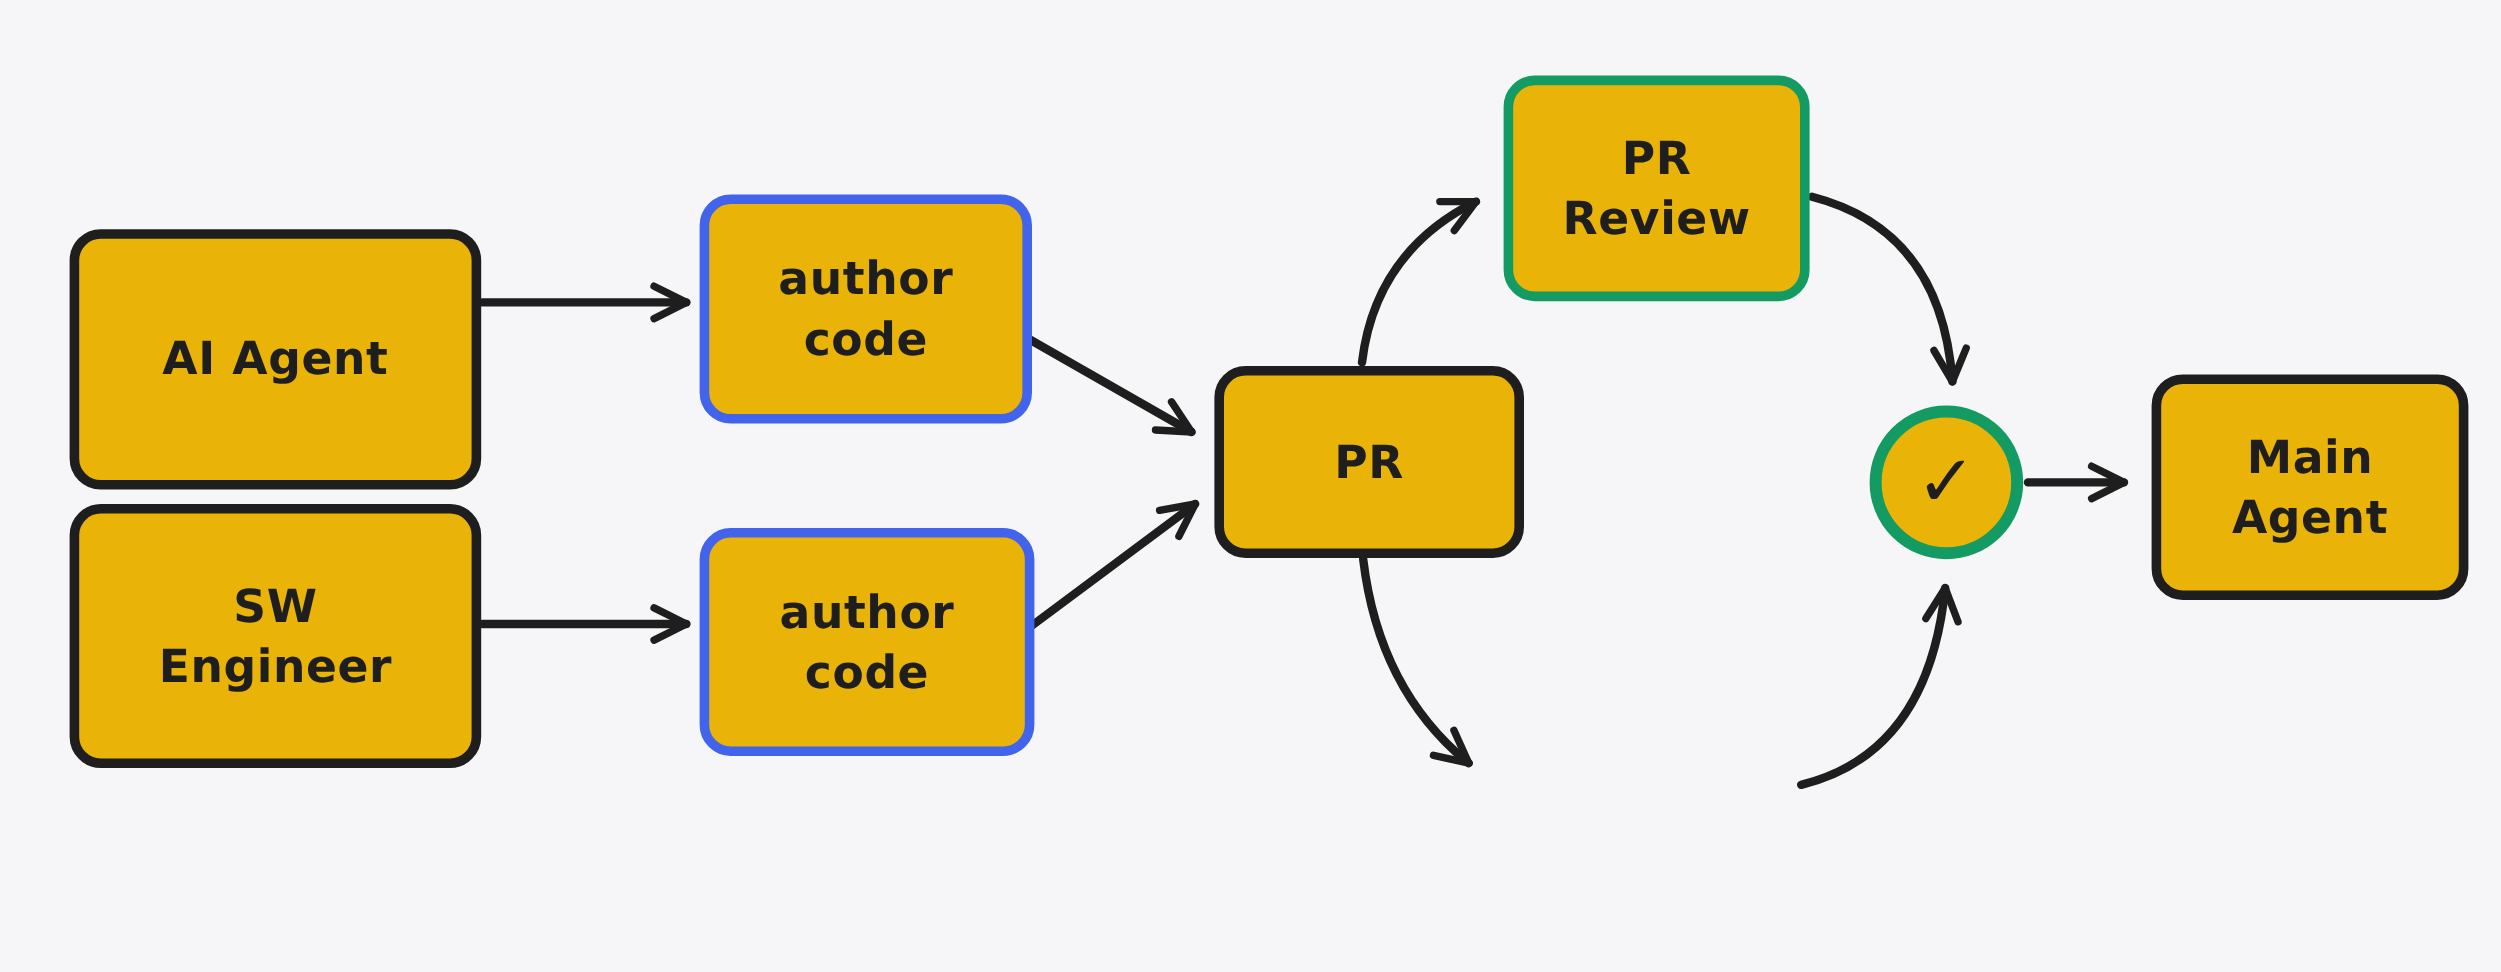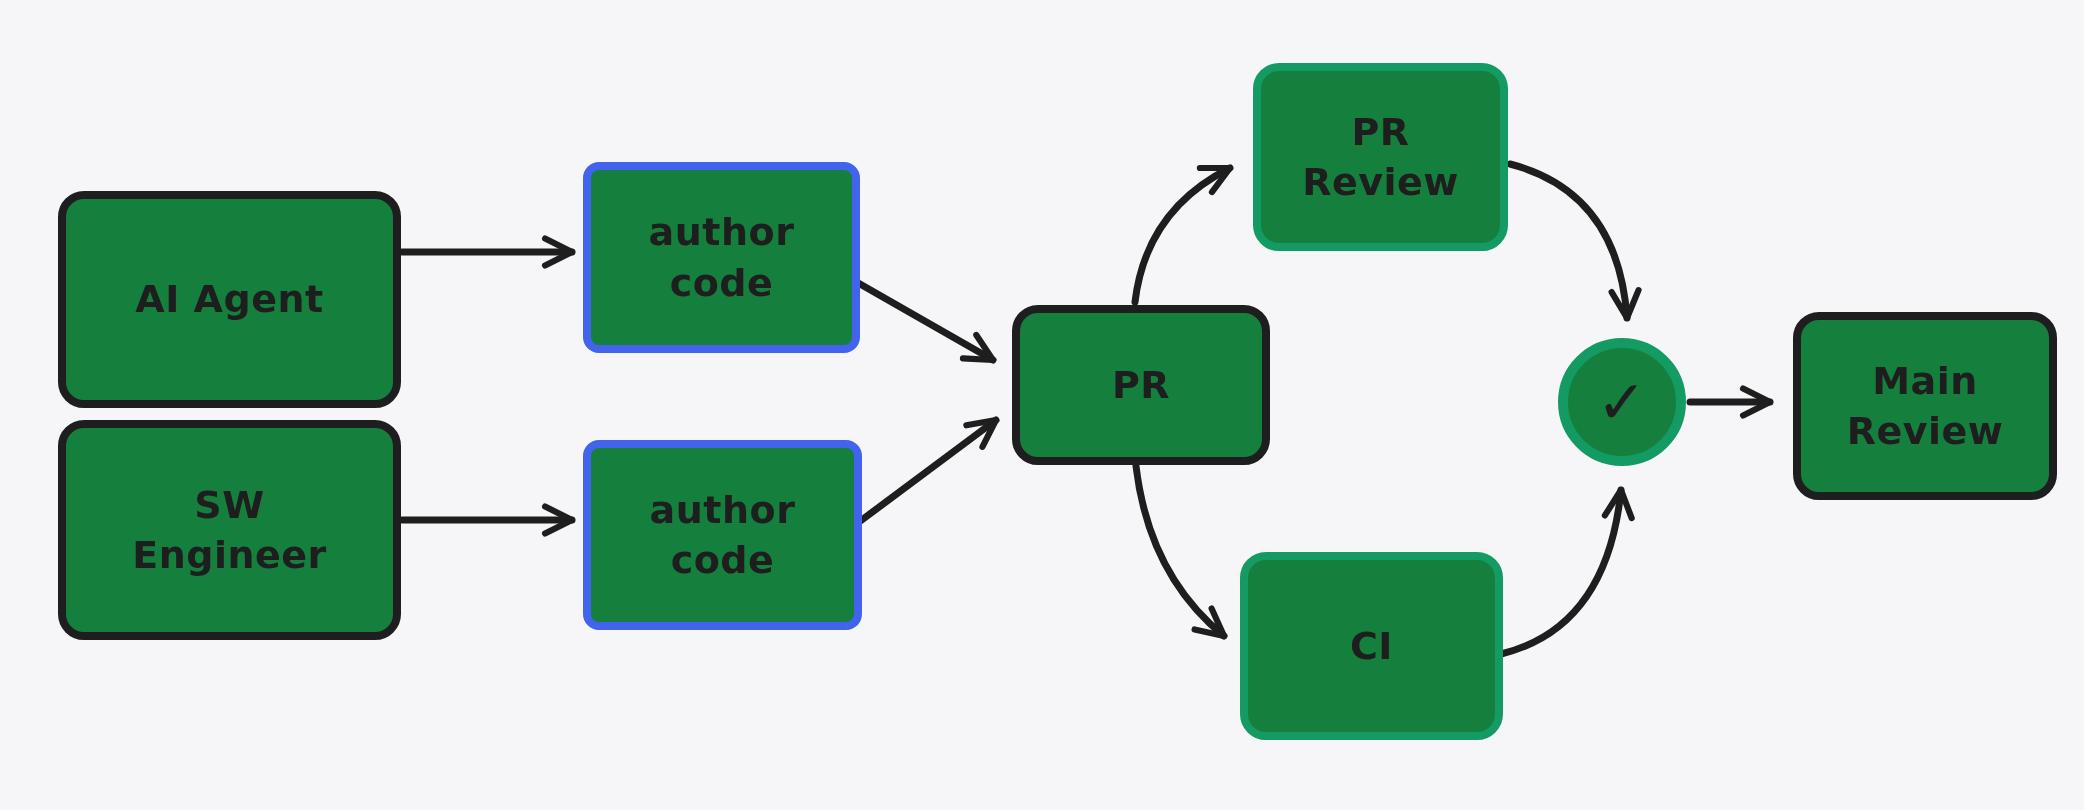--- a/index.html
+++ b/index.html
@@ -16,35 +16,35 @@
     overflow: hidden;
   }
   .edges-layer {
     position: absolute;
     left: 0; top: 0;
     width: 2084px; height: 810px;
   }
   .node {
     position: absolute;
     box-sizing: border-box;
-    background: #15803d;
+    background: #eab308;
     border: 8px solid #1e1e1e;
     border-radius: 26px;
     display: flex;
     align-items: center;
     justify-content: center;
     text-align: center;
     color: #1e1e1e;
     font-size: 38px;
     font-weight: 600;
     letter-spacing: 0.5px;
     line-height: 1.32;
     white-space: pre-line;
   }
-  .node.blue  { border-color: #4263eb; border-radius: 16px; }
+  .node.blue  { border-color: #4263eb; }
   .node.green { border-color: #149a63; }
   .node.circle {
     border-radius: 50%;
     border-width: 10px;
     font-size: 60px;
     line-height: 1;
   }
   .edge {
     stroke: #1e1e1e;
     stroke-width: 7;
@@ -96,26 +96,23 @@
 
   <div class="node" style="left:1012px; top:305px; width:258px; height:160px;">
     <span>PR</span>
   </div>
 
   <div class="node green" style="left:1253px; top:63px; width:255px; height:188px;">
     <span>PR
 Review</span>
   </div>
 
-  <div class="node green" style="left:1240px; top:552px; width:263px; height:188px;">
-    <span>CI</span>
-  </div>
 
   <div class="node green circle" style="left:1558px; top:338px; width:128px; height:128px;">
     <span>✓</span>
   </div>
 
   <div class="node" style="left:1793px; top:312px; width:264px; height:188px;">
     <span>Main
-Review</span>
+Agent</span>
   </div>
 
 </div>
 
 </body></html>

